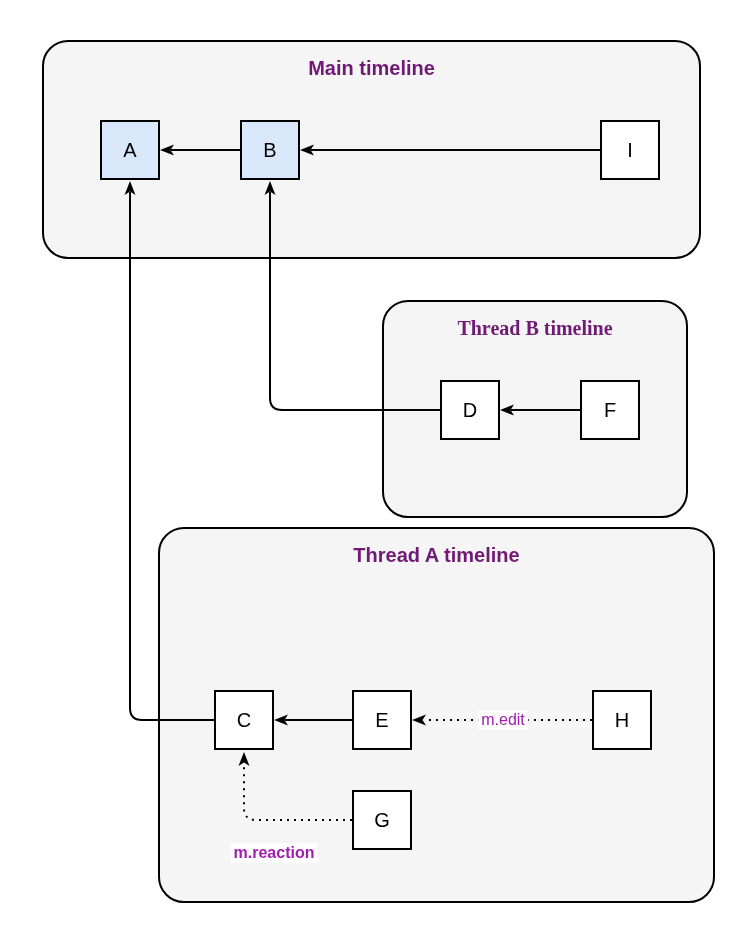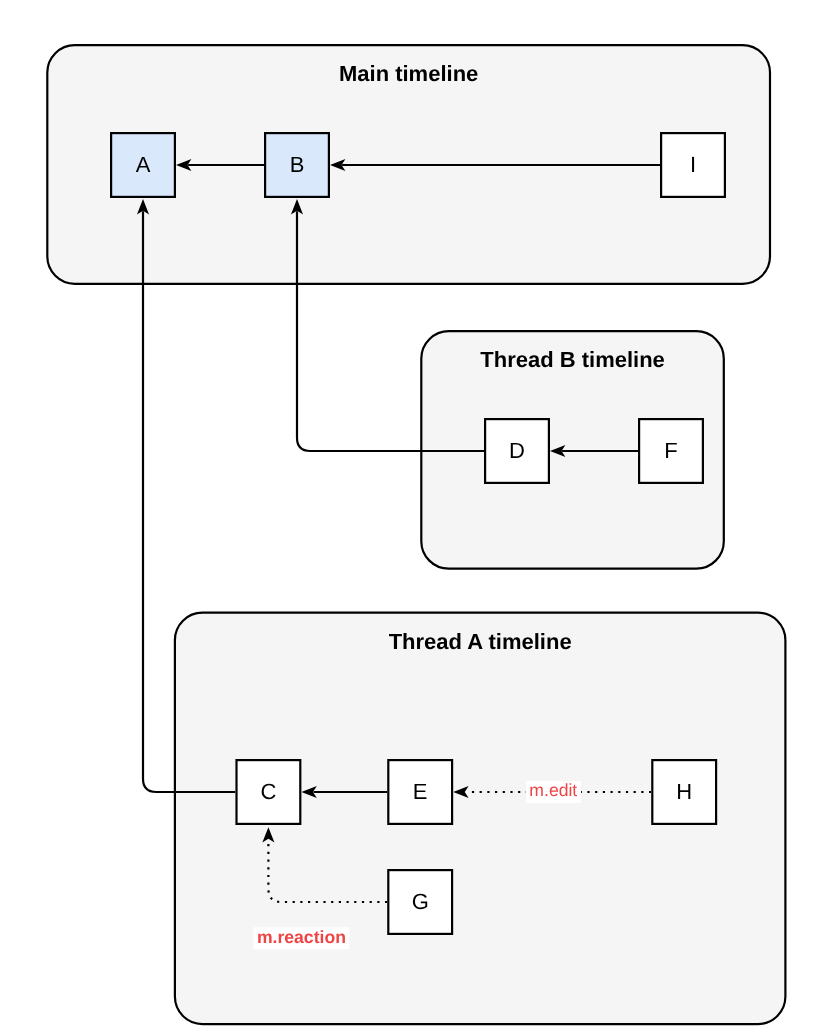--- a/index.html
+++ b/index.html
@@ -16,21 +16,21 @@
     border:2px solid #000000;
     border-radius:26px;
     box-sizing:border-box;
   }
   .container-title{
     position:absolute;
     top:15px;left:0;right:0;
     text-align:center;
     font-size:20px;
     font-weight:bold;
-    color:#000000;
+    color:#701a75;
   }
   .node{
     position:absolute;
     width:60px;height:60px;
     box-sizing:border-box;
     border:2px solid #000000;
     background:#ffffff;
     display:flex;align-items:center;justify-content:center;
     font-size:20px;
     color:#000000;
@@ -51,38 +51,38 @@
   .arrowhead{
     fill:#000000;
     stroke:none;
   }
   .edge-label{
     position:absolute;
     transform:translate(-50%,-50%);
     background:#ffffff;
     padding:1px 3px;
     font-size:16px;
-    color:#ef4444;
+    color:#a21caf;
     white-space:nowrap;
   }
 </style>
 </head>
 <body>
 
 <div class="canvas">
 
   <div class="container" style="left:42px;top:40px;width:659px;height:219px;">
     <div class="container-title">Main timeline</div>
   </div>
 
-  <div class="container" style="left:382px;top:300px;width:277px;height:218px;">
+  <div class="container" style="left:382px;top:300px;width:306px;height:218px;font-family:Liberation Serif, serif;">
     <div class="container-title">Thread B timeline</div>
   </div>
 
-  <div class="container" style="left:158px;top:556px;width:557px;height:376px;padding-left:29px;">
+  <div class="container" style="left:158px;top:527px;width:557px;height:376px;padding-left:29px;">
     <div class="container-title">Thread A timeline</div>
   </div>
 
   <svg class="edges-svg" viewBox="0 0 756 942" xmlns="http://www.w3.org/2000/svg">
 
     <g>
       <path class="edge-line" d="M 240 150 L 171 150"></path>
       <polygon class="arrowhead" points="160,150 174,144.5 170.5,150 174,155.5"></polygon>
     </g>
 

